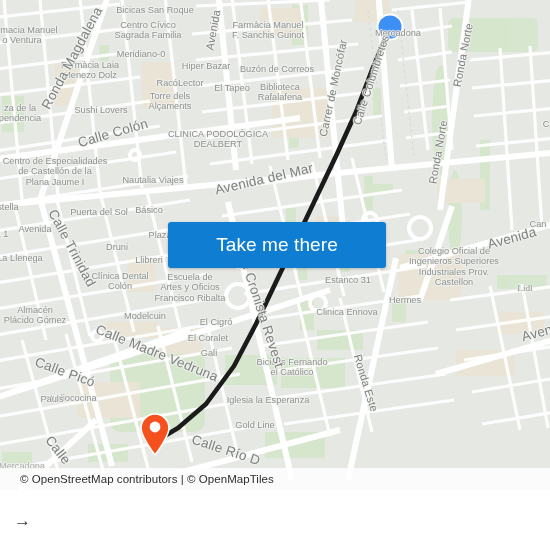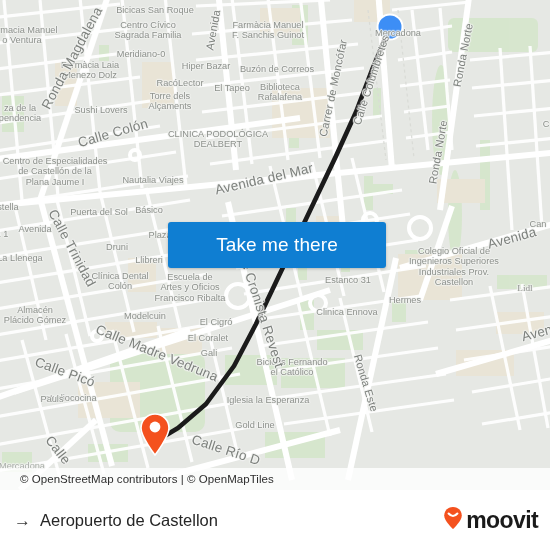--- a/index.html
+++ b/index.html
@@ -457,25 +457,15 @@
     <div id="attribution">
       <span class="attrtext">© OpenStreetMap contributors | © OpenMapTiles</span>
     </div>
 
     <button id="cta">Take me there</button>
   </div>
 
   <div id="footer">
     <div class="route-line">
       <span class="arrow">→</span>
-      <span class="place">Aeropuerto de Castellon</span>
-    </div>
-    <div id="brand">
-      <span>
-        <svg width="20" height="24" viewBox="0 0 20 24">
-          <path d="M10 1 C5 1 1.2 4.8 1.2 9.5 C1.2 15 10 23 10 23 C10 23 18.8 15 18.8 9.5 C18.8 4.8 15 1 10 1 Z" fill="#f4511e"></path>
-          <path d="M5.6 7.5 Q10 12.4 14.4 7.5" stroke="#ffffff" stroke-width="2.1" fill="none" stroke-linecap="round"></path>
-        </svg>
-      </span>
-      <span class="brandname">moovit</span>
     </div>
   </div>
 </div>
 
 </body></html>

